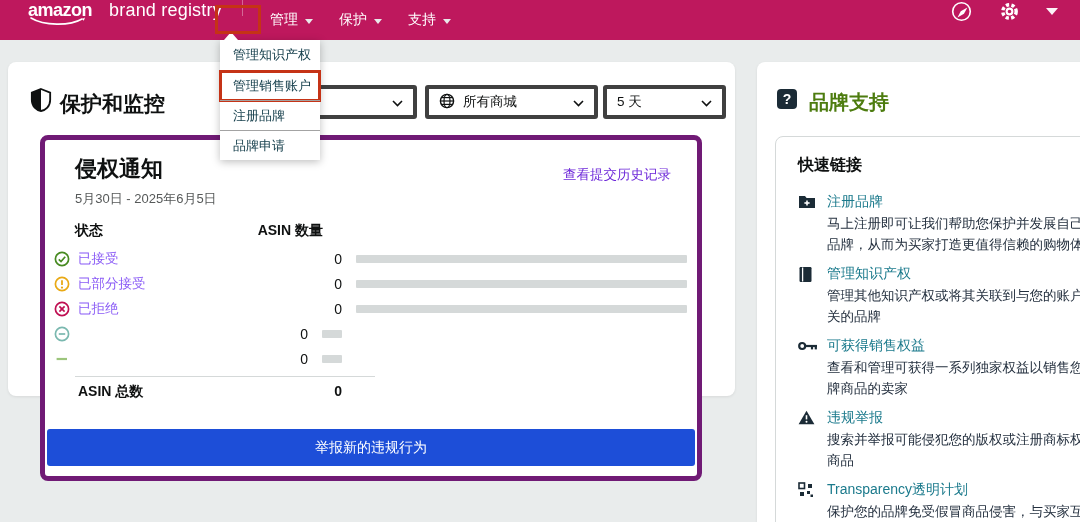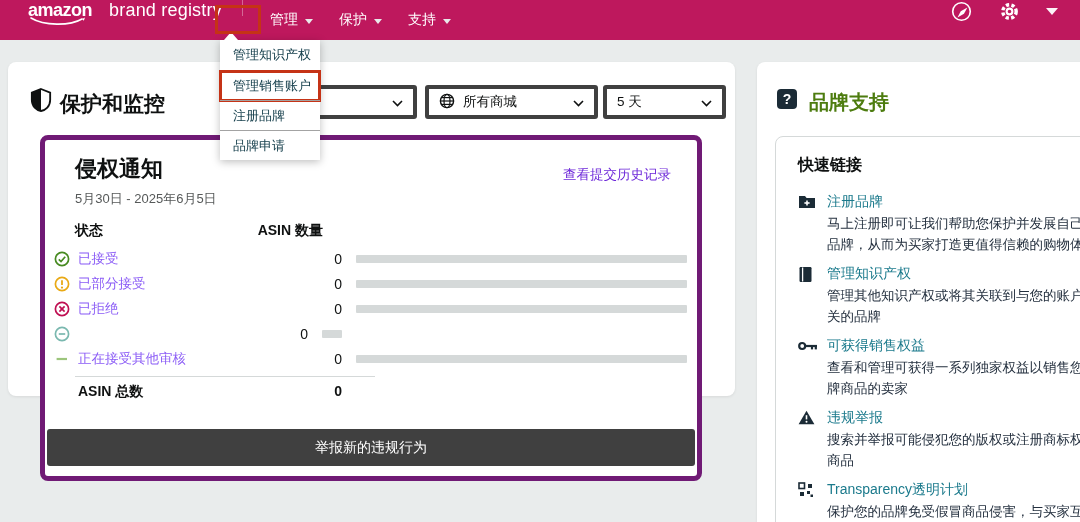--- a/index.html
+++ b/index.html
@@ -53,21 +53,21 @@
   .t-rows { position:absolute; left:0; top:106px; width:100%; }
   .t-row { display:grid; grid-template-columns:24px 230px 34px 1fr; align-items:center; height:25px; padding-left:9px; padding-right:10px; }
   .st-icon { width:16px; height:16px; display:flex; align-items:center; }
   .st-label { font-size:13.5px; color:#8b5cf6; text-decoration:none; cursor:pointer; white-space:nowrap; }
   .st-value { font-size:14px; color:#0f1111; text-align:right; }
   .st-bar { height:8px; background:#d5d9d9; border-radius:1px; margin-left:14px; }
   .t-divider { position:absolute; left:30px; top:236px; width:300px; height:1px; background:#d5d9d9; }
   .t-total { position:absolute; left:0; top:243px; width:100%; display:grid; grid-template-columns:24px 230px 34px 1fr; padding-left:9px; }
   .t-total .tl { grid-column:2; font-size:14px; font-weight:700; }
   .t-total .tv { grid-column:3; font-size:14px; font-weight:700; text-align:right; }
-  .report-btn { position:absolute; left:2px; right:2px; top:289px; height:37px; background:#404040; border:none; border-radius:3px; color:#fff; font-size:14px; font-family:inherit; cursor:pointer; }
+  .report-btn { position:absolute; left:2px; right:2px; top:289px; height:37px; background:#1d4ed8; border:none; border-radius:3px; color:#fff; font-size:14px; font-family:inherit; cursor:pointer; }
 
   
   .support-panel { position:absolute; left:757px; top:62px; width:330px; height:460px; background:#fff; border-radius:8px 0 0 0; box-shadow:0 1px 3px rgba(15,17,17,0.08); }
   .support-head-icon { position:absolute; left:20px; top:27px; width:20px; height:20px; background:#1b2b36; border-radius:4px; color:#fff; font-size:14px; font-weight:700; display:flex; align-items:center; justify-content:center; }
   .support-title { position:absolute; left:52px; top:27px; font-size:20px; font-weight:700; color:#4d7c0f; }
   .links-card { position:absolute; left:18px; top:74px; width:330px; height:470px; background:#fff; border:1px solid #d5d9d9; border-radius:8px; padding:18px 0 0 22px; }
   .links-title { font-size:16px; font-weight:700; color:#0f1111; }
   .ql-list { margin-top:16px; }
   .ql-item { display:flex; gap:11px; margin-bottom:9px; }
   .ql-icon { width:18px; flex:0 0 18px; padding-top:2px; color:#1b2b36; }
@@ -237,21 +237,20 @@
           </span>
           <span class="st-value">0</span>
           <span class="st-bar"></span>
         </div>
         <div class="t-row">
           <span class="st-icon">
             <svg width="16" height="16" viewBox="0 0 16 16">
               <line x1="2.6" y1="8" x2="13" y2="8" stroke="#9cc57c" stroke-width="2.2"></line>
             </svg>
           </span>
-          <a class="st-label">正在接受其他审核</a>
           <span class="st-value">0</span>
           <span class="st-bar"></span>
         </div>
       </div>
 
       <div class="t-divider"></div>
       <div class="t-total">
         <span class="tl">ASIN 总数</span>
         <span class="tv">0</span>
       </div>

